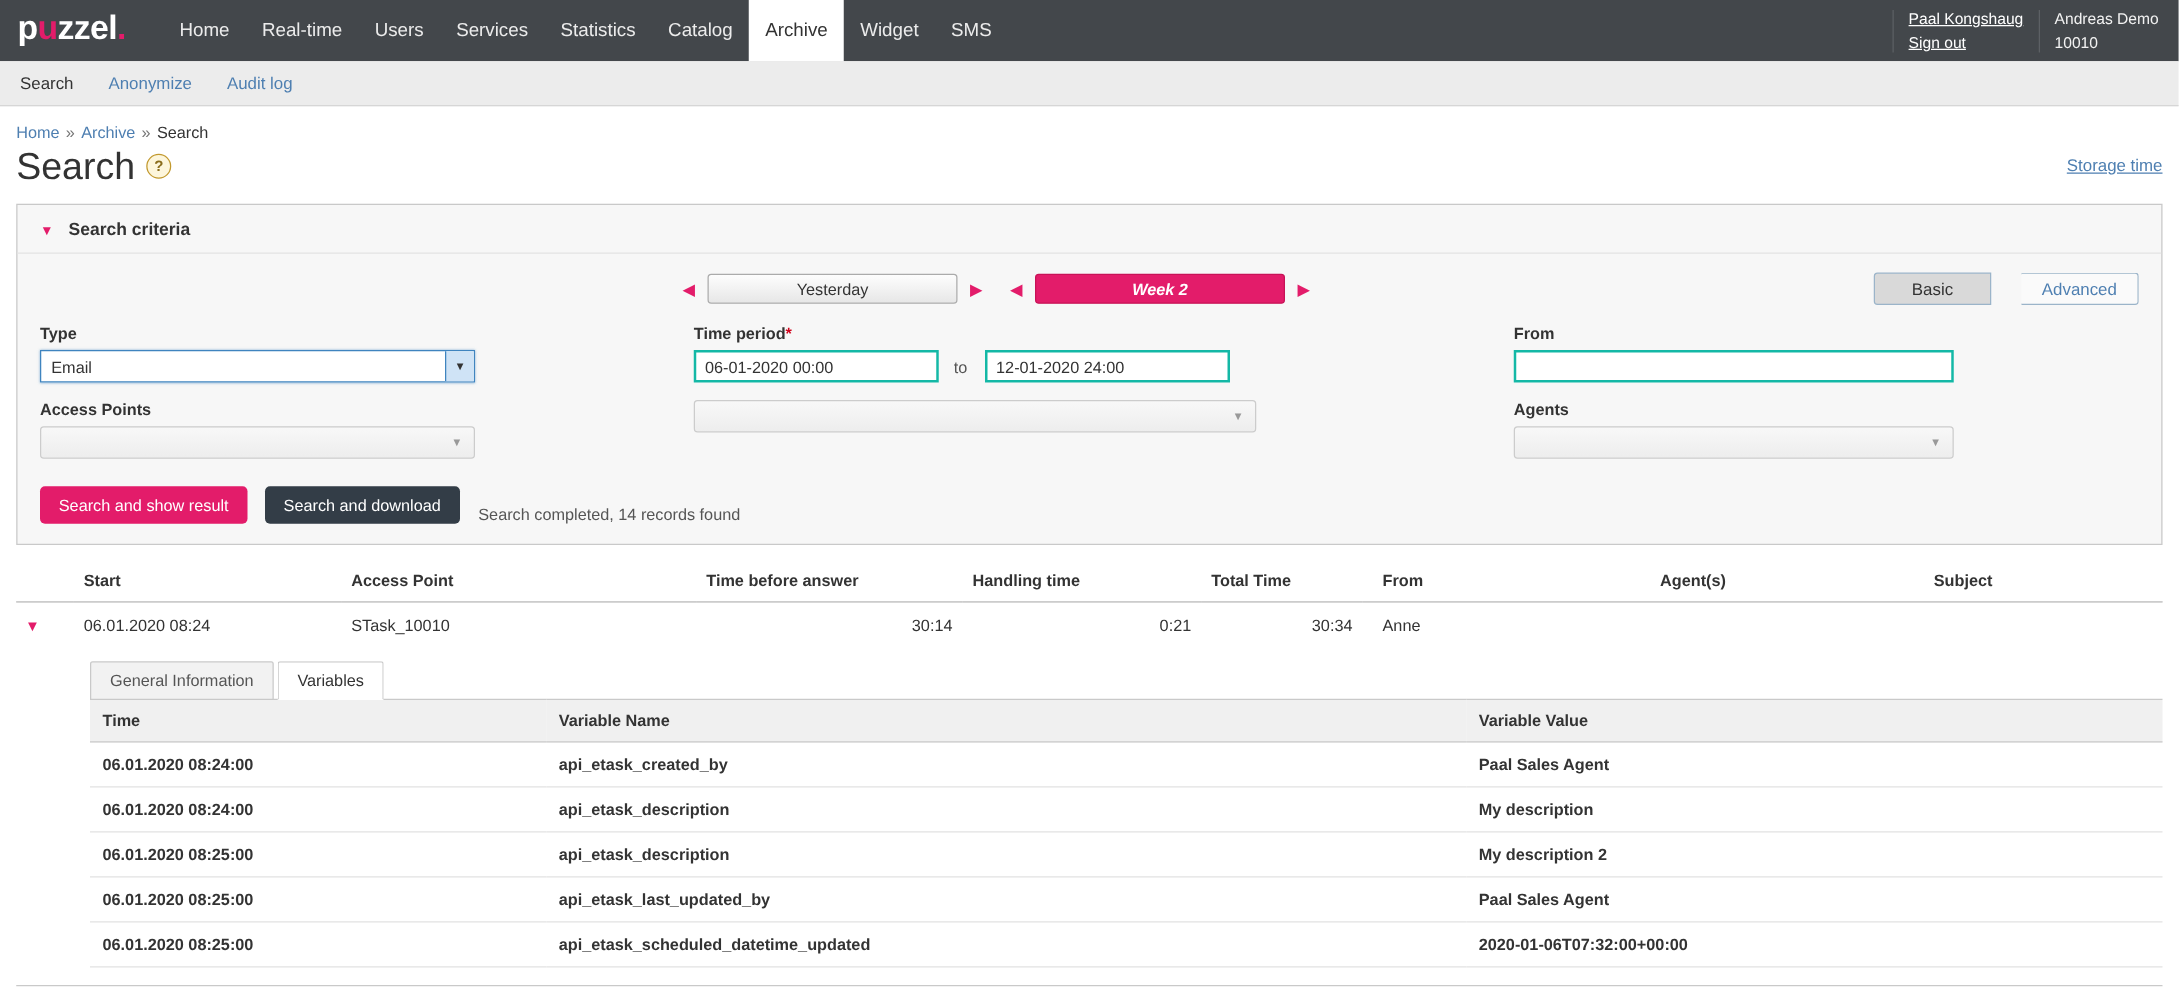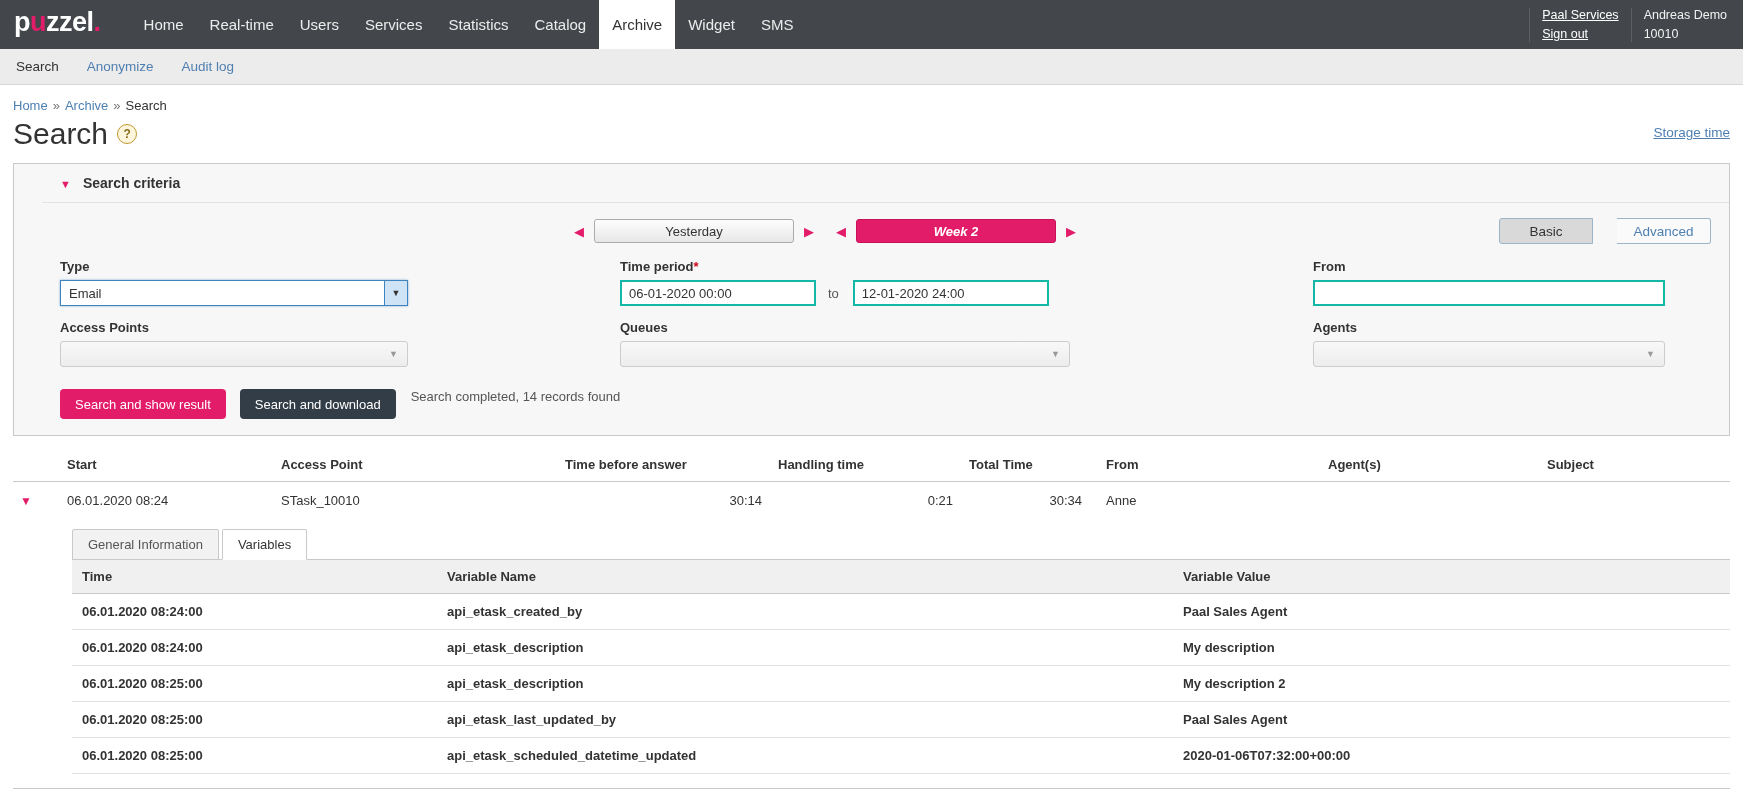--- a/index.html
+++ b/index.html
@@ -29,55 +29,55 @@
   .breadcrumb a{color:#4e7fb1;text-decoration:none;}
   .crumb-sep{margin:0 5px;color:#777;}
   .crumb-current{color:#333;}
   .title-row{position:relative;margin-top:4px;}
   h1{font-size:30px;font-weight:400;margin:0 0 12px;color:#333;display:inline-block;}
   .help-icon{display:inline-block;width:18px;height:18px;border:1px solid #c2992e;border-radius:50%;
     background:#fdf6dc;color:#8a6d1d;font-size:12px;font-weight:bold;text-align:center;line-height:18px;
     margin-left:9px;vertical-align:6px;cursor:pointer;}
   .storage-link{position:absolute;right:0;top:8px;font-size:13.5px;color:#4e7fb1;text-decoration:underline;}
   
-  .panel{border:1px solid #c9c9c9;background:#f7f7f7;padding-left:28px;}
+  .panel{border:1px solid #c9c9c9;background:#f7f7f7;}
   .panel-header{padding:11px 18px;border-bottom:1px solid #e3e3e3;font-size:14px;font-weight:bold;cursor:pointer;}
   .collapse-icon{color:#e31c6a;font-size:11px;margin-right:12px;}
   .panel-body{padding:14px 0 16px;}
   .quick-row{display:flex;align-items:center;height:28px;position:relative;margin-bottom:14px;}
   .quick-group{display:flex;align-items:center;margin-left:528px;}
   .arrow-btn{color:#e31c6a;font-size:13px;cursor:pointer;padding:0 4px;background:none;border:none;line-height:1;}
   .quick-btn{width:200px;height:24px;border:1px solid #ababab;border-radius:3px;background:linear-gradient(#fdfdfd,#e7e7e7);
     font-size:13px;color:#333;text-align:center;line-height:22px;margin:0 6px;cursor:pointer;box-sizing:border-box;}
   .quick-btn.pink{background:#e31c6a;border-color:#c81257;color:#fff;font-weight:bold;font-style:italic;}
   .quick-gap{width:14px;}
   .mode-toggle{position:absolute;right:18px;display:flex;gap:24px;}
   .mode-btn{width:94px;height:26px;border:1px solid #9bb4c9;font-size:13.5px;display:flex;align-items:center;justify-content:center;cursor:pointer;box-sizing:border-box;}
   .mode-btn.basic{background:#d9d9d9;color:#333;border-radius:3px 0 0 3px;}
   .mode-btn.advanced{background:#fafafa;color:#4e7fb1;border-left:none;border-radius:0 3px 3px 0;}
-  .fields-row{display:flex;margin-bottom:14px;gap:37px;}
+  .fields-row{display:flex;margin-bottom:14px;}
   .fg1{margin-left:18px;width:348px;}
   .fg2{margin-left:175px;width:450px;}
   .fg3{margin-left:206px;width:352px;}
   .flabel{font-size:13px;font-weight:bold;margin-bottom:6px;color:#333;}
   .req{color:#d0021b;}
   .select-box{display:flex;height:26px;border:1px solid #3f84bf;background:#fff;box-shadow:0 0 2px rgba(63,132,191,.65);
     align-items:center;cursor:pointer;box-sizing:border-box;}
   .select-text{flex:1;padding:0 8px;font-size:13px;}
   .select-arrow{width:22px;align-self:stretch;border-left:1px solid #3f84bf;background:#cfe3f6;
     display:flex;align-items:center;justify-content:center;font-size:9px;color:#333;}
   .text-input{height:26px;border:2px solid #14b8a6;font-size:13px;padding:0 7px;font-family:inherit;color:#333;background:#fff;box-sizing:border-box;}
   .tp-wrap{display:flex;align-items:center;}
   .tp-input{width:196px;}
   .to-word{font-size:13px;color:#555;padding:0 14px 0 12px;}
   .from-input{width:100%;}
   .chosen{height:26px;border:1px solid #ccc;border-radius:3px;background:linear-gradient(#f8f8f8,#ededed);
     display:flex;align-items:center;justify-content:flex-end;padding:0 9px;cursor:pointer;box-sizing:border-box;}
   .chosen-arrow{color:#999;font-size:9px;}
-  .actions-row{display:flex;align-items:flex-start;margin-top:22px;padding-left:18px;}
+  .actions-row{display:flex;align-items:flex-end;margin-top:22px;padding-left:18px;}
   .btn{height:30px;border:none;border-radius:4px;color:#fff;font-size:13px;padding:0 15px;font-family:inherit;cursor:pointer;}
   .btn-pink{background:#e31c6a;}
   .btn-dark{background:#333d47;margin-left:14px;}
   .status-text{margin-left:15px;font-size:13px;color:#555;}
   
   .results{margin-top:12px;}
   table.results-table{border-collapse:collapse;width:1717px;table-layout:fixed;font-size:13px;color:#333;}
   .results-table th{text-align:left;font-weight:bold;padding:9px 8px;border-bottom:1px solid #c9c9c9;white-space:nowrap;}
   .results-table td{padding:11px 8px;white-space:nowrap;overflow:hidden;}
   .num{text-align:right;}
@@ -110,21 +110,21 @@
     <a class="topnav-item">Services</a>
     <a class="topnav-item">Statistics</a>
     <a class="topnav-item">Catalog</a>
     <a class="topnav-item active">Archive</a>
     <a class="topnav-item">Widget</a>
     <a class="topnav-item">SMS</a>
   </nav>
   <div class="topbar-right">
     <div class="topbar-divider"></div>
     <div class="user-links">
-      <a>Paal Services</a>
+      <a>Paal Kongshaug</a>
       <a>Sign out</a>
     </div>
     <div class="topbar-divider"></div>
     <div class="account-info">
       <div>Andreas Demo</div>
       <div>10010</div>
     </div>
   </div>
 </header>
 
@@ -190,21 +190,20 @@
       </div>
 
       <div class="fields-row">
         <div class="fg1">
           <div class="flabel">Access Points</div>
           <div class="chosen">
               <span class="chosen-arrow">▼</span>
             </div>
         </div>
         <div class="fg2">
-          <div class="flabel">Queues</div>
           <div class="chosen">
               <span class="chosen-arrow">▼</span>
             </div>
         </div>
         <div class="fg3">
           <div class="flabel">Agents</div>
           <div class="chosen">
               <span class="chosen-arrow">▼</span>
             </div>
         </div>

